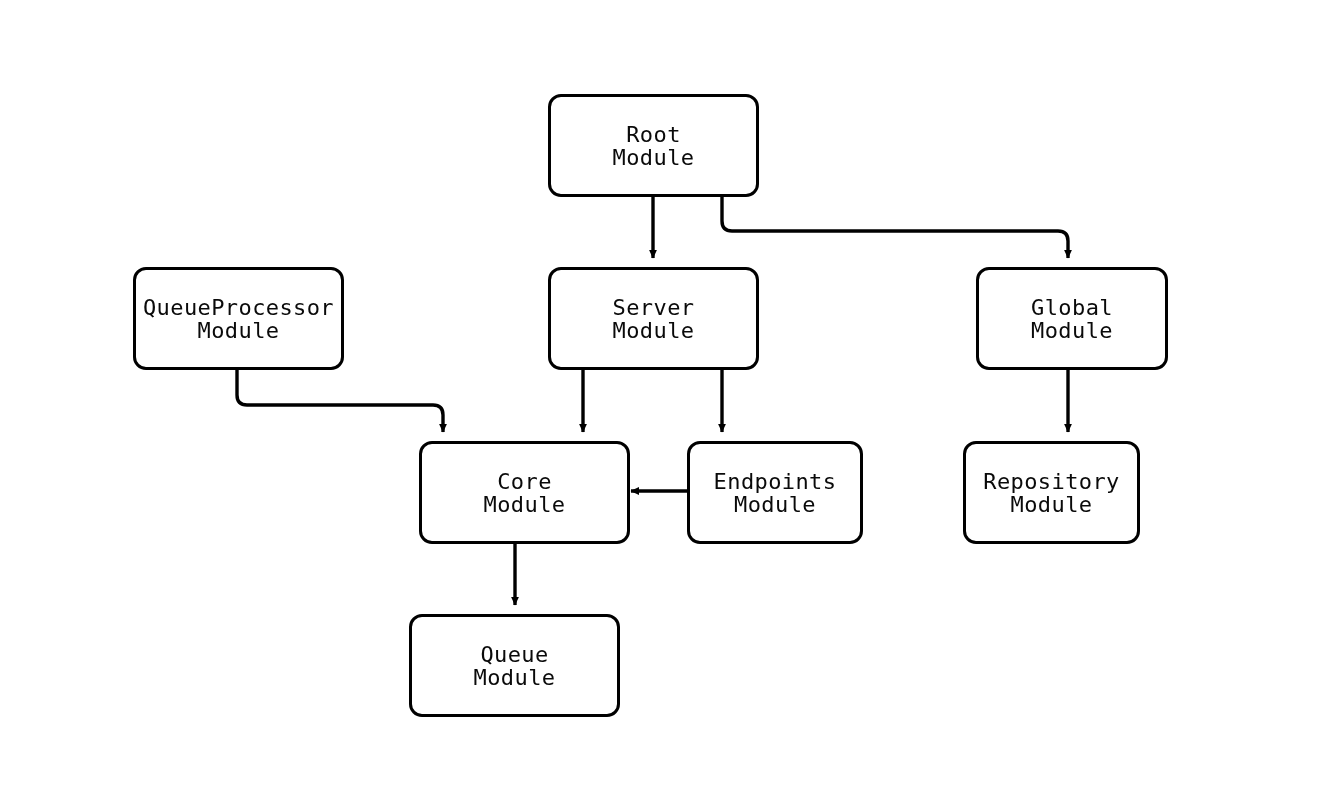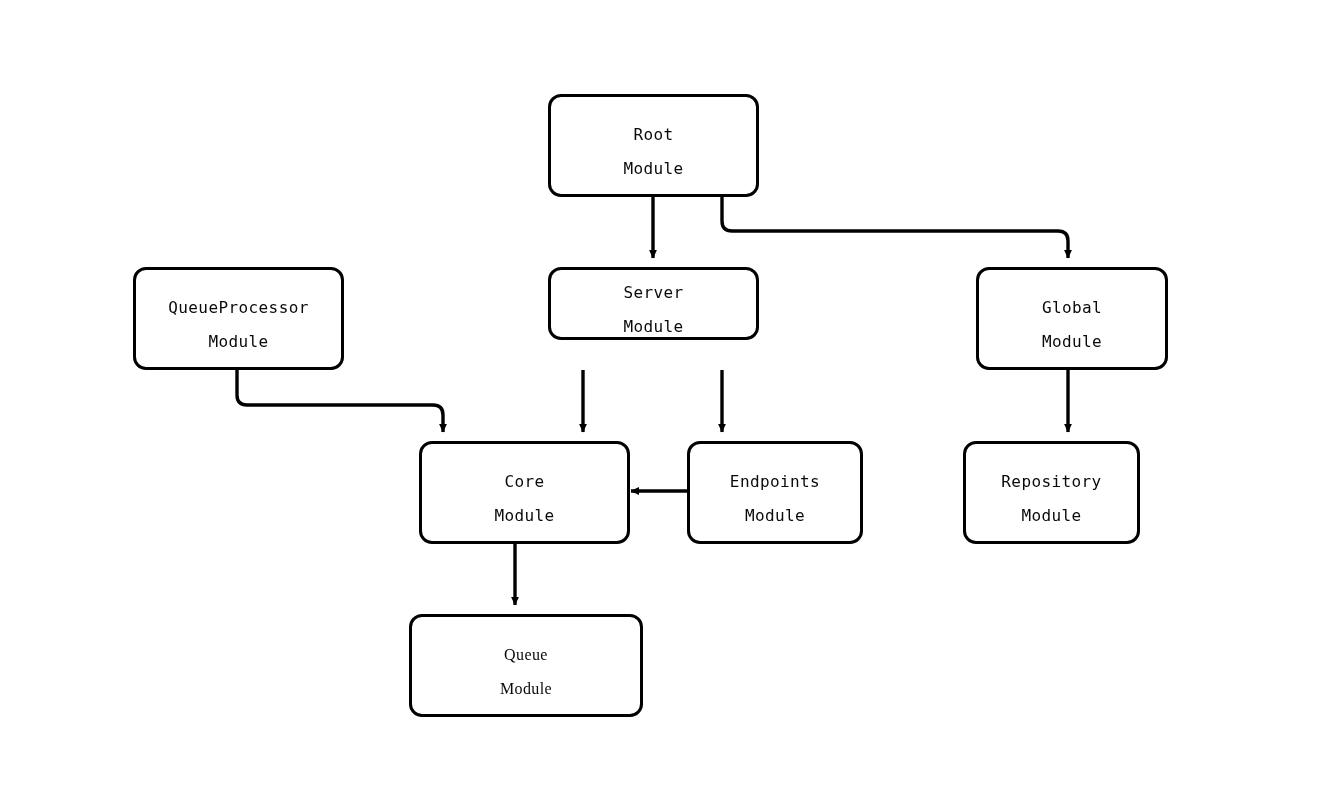--- a/index.html
+++ b/index.html
@@ -29,27 +29,26 @@
     background: #ffffff;
     border: 3.4px solid #000000;
     border-radius: 13px;
     display: flex;
     flex-direction: column;
     align-items: center;
     justify-content: center;
     z-index: 2;
   }
   .node-line {
-    font-size: 16px;
+    font-size: 22px;
     line-height: 23px;
     color: #0a0a0a;
     letter-spacing: 0.4px;
     white-space: pre;
     text-align: center;
-    margin-top: 11px;
   }
 </style>
 </head>
 <body>
 
 <div id="canvas">
 
   <svg id="edge-layer" viewBox="0 0 1337 809" xmlns="http://www.w3.org/2000/svg">
     <defs>
       <marker id="arrowhead" markerWidth="10" markerHeight="10" refX="8.6" refY="4" orient="auto" markerUnits="userSpaceOnUse">
@@ -79,21 +78,21 @@
   <div class="node" style="left:548px; top:94px; width:211px; height:103px;">
     <div class="node-line">Root</div>
     <div class="node-line">Module</div>
   </div>
 
   <div class="node" style="left:133px; top:267px; width:211px; height:103px;">
     <div class="node-line">QueueProcessor</div>
     <div class="node-line">Module</div>
   </div>
 
-  <div class="node" style="left:548px; top:267px; width:211px; height:73px;">
+  <div class="node" style="left:548px; top:267px; width:211px; height:103px;">
     <div class="node-line">Server</div>
     <div class="node-line">Module</div>
   </div>
 
   <div class="node" style="left:976px; top:267px; width:192px; height:103px;">
     <div class="node-line">Global</div>
     <div class="node-line">Module</div>
   </div>
 
   <div class="node" style="left:419px; top:441px; width:211px; height:103px;">
@@ -104,18 +103,18 @@
   <div class="node" style="left:687px; top:441px; width:176px; height:103px;">
     <div class="node-line">Endpoints</div>
     <div class="node-line">Module</div>
   </div>
 
   <div class="node" style="left:963px; top:441px; width:177px; height:103px;">
     <div class="node-line">Repository</div>
     <div class="node-line">Module</div>
   </div>
 
-  <div class="node" style="left:409px; top:614px; width:234px; height:103px;font-family:Liberation Serif, serif;">
+  <div class="node" style="left:409px; top:614px; width:211px; height:103px;">
     <div class="node-line">Queue</div>
     <div class="node-line">Module</div>
   </div>
 
 </div>
 
 </body></html>

